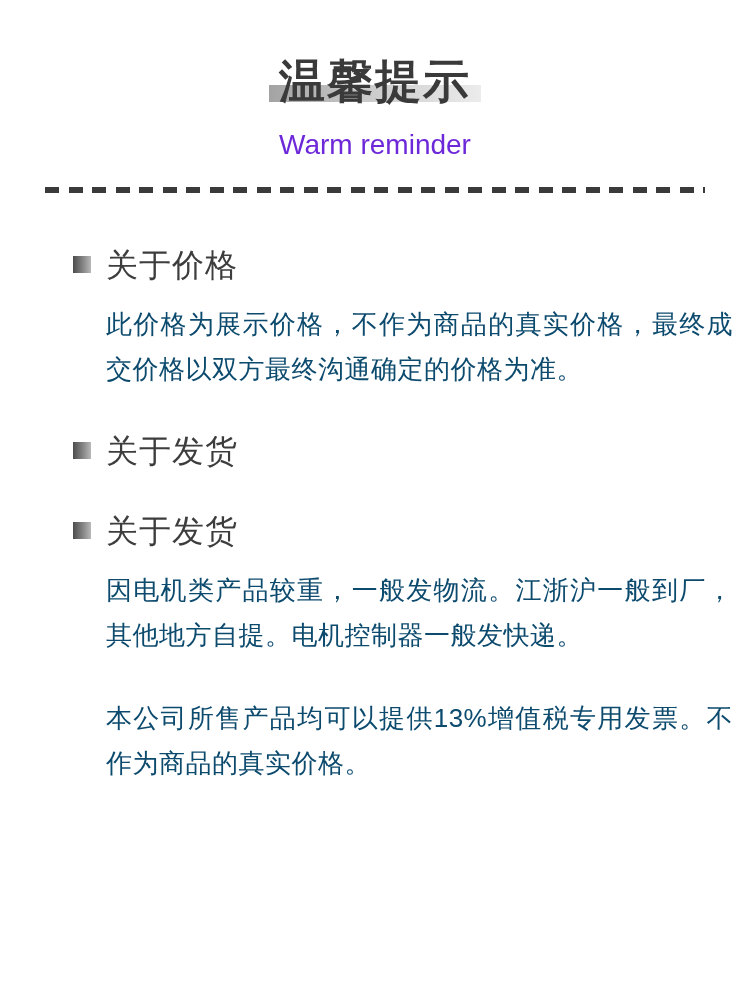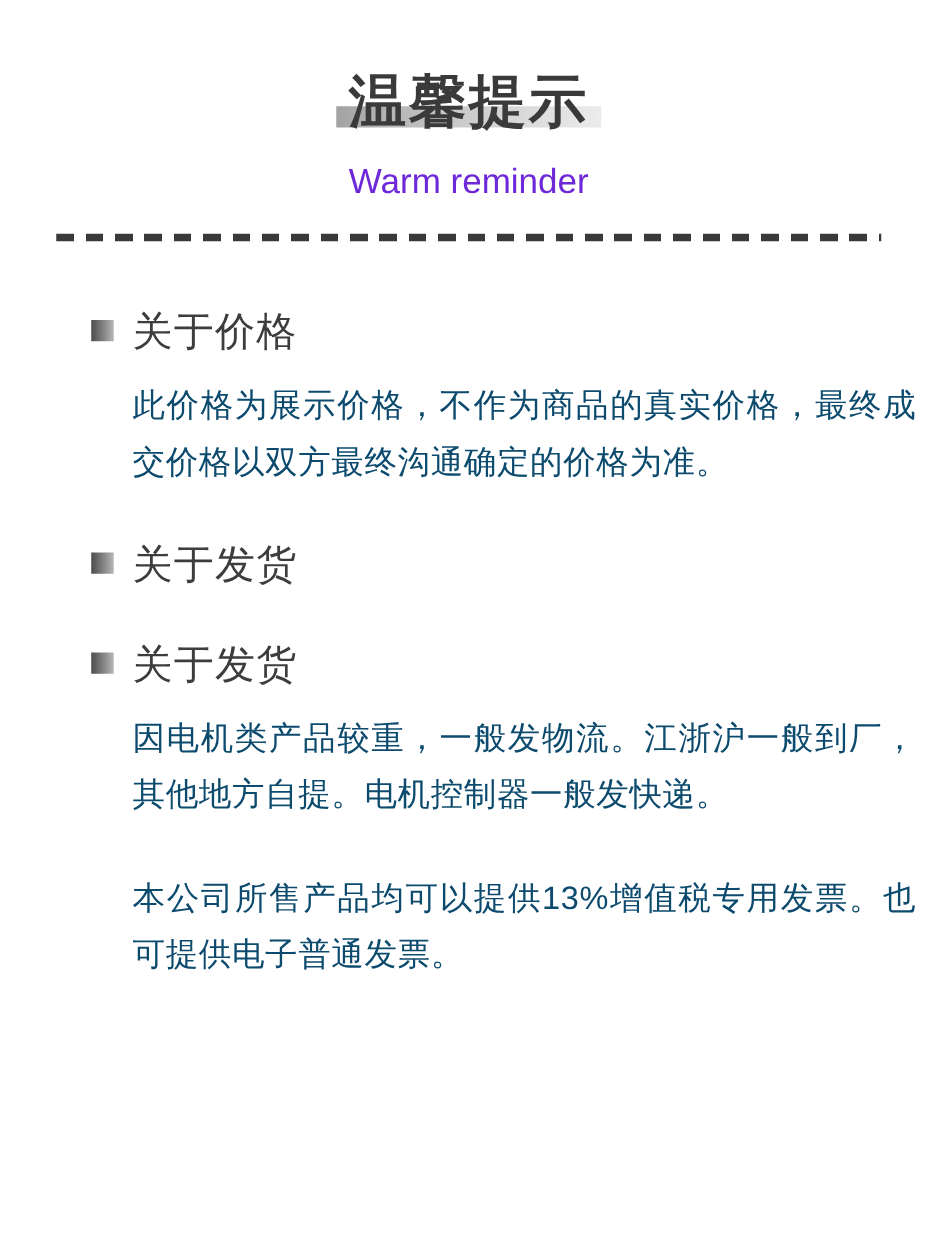--- a/index.html
+++ b/index.html
@@ -123,17 +123,17 @@
 
     <div class="section">
       <div class="section-head">
         <span class="bullet"></span>
         <div class="section-heading">关于发货</div>
       </div>
       <div class="section-body">因电机类产品较重，一般发物流。江浙沪一般到厂，其他地方自提。电机控制器一般发快递。</div>
     </div>
 
     <div class="section">
-      <div class="section-body">本公司所售产品均可以提供13%增值税专用发票。也可提供电子普通发票。</div>
+      <div class="section-body">本公司所售产品均可以提供13%增值税专用发票。不作为商品的真实价格。</div>
     </div>
 
   </div>
 </div>
 
 </body></html>

